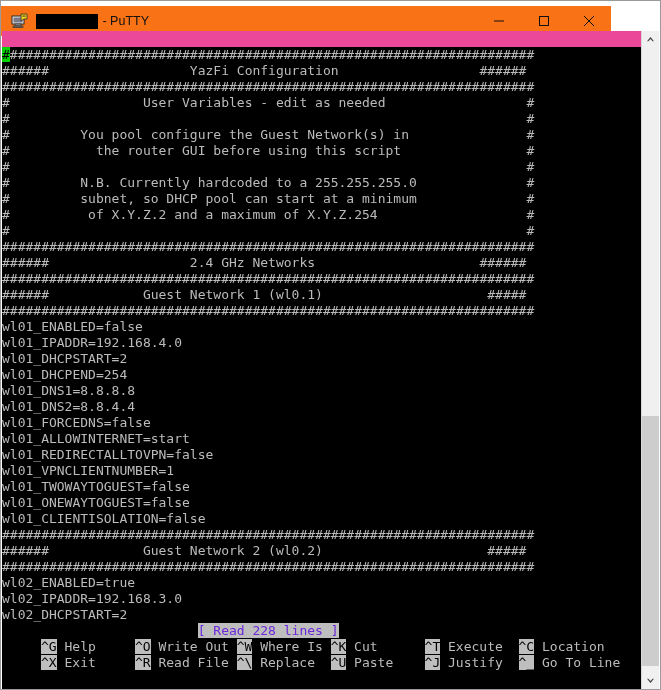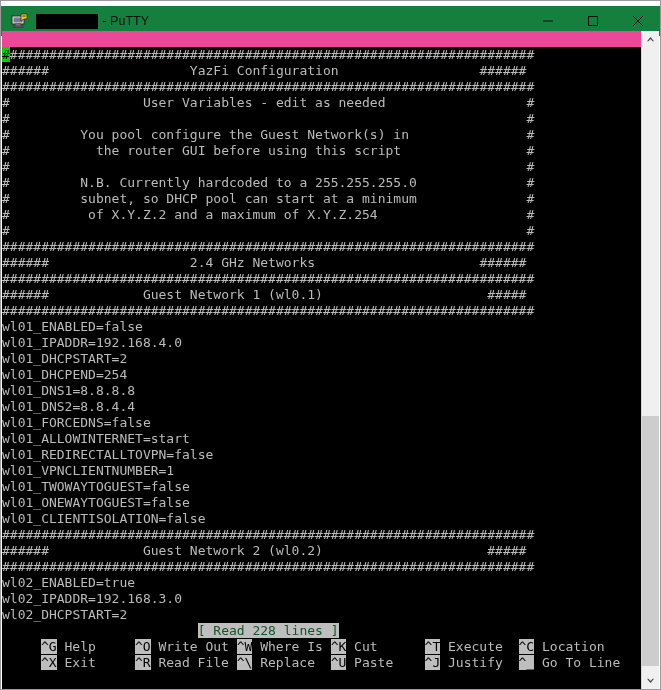--- a/index.html
+++ b/index.html
@@ -15,23 +15,23 @@
     background: #ffffff;
     font-family: "Liberation Sans", sans-serif;
     box-sizing: border-box;
     border: 1px solid #9a9a9a;
   }
 
   
   .titlebar {
     position: absolute;
     left: 0; top: 5px;
-    width: 659px;
+    width: 610px;
     height: 30px;
-    background: #15803d;
+    background: #f97316;
     display: flex;
     align-items: center;
     box-sizing: border-box;
   }
   .title-icon {
     width: 20px;
     height: 20px;
     margin-left: 9px;
     margin-right: 6px;
     position: relative;
@@ -118,21 +118,21 @@
   .statusline {
     height: 16px;
     line-height: 16px;
     white-space: pre;
     font-size: 13px;
     color: #bbbbbb;
     text-align: left;
   }
   .status-inner {
     background: #bebebe;
-    color: #14532d;
+    color: #6d28d9;
   }
   .shortcut-row {
     height: 16px;
     line-height: 16px;
     white-space: pre;
     font-size: 13px;
     color: #bbbbbb;
     margin-left: 39px;
   }
   .keycap {

